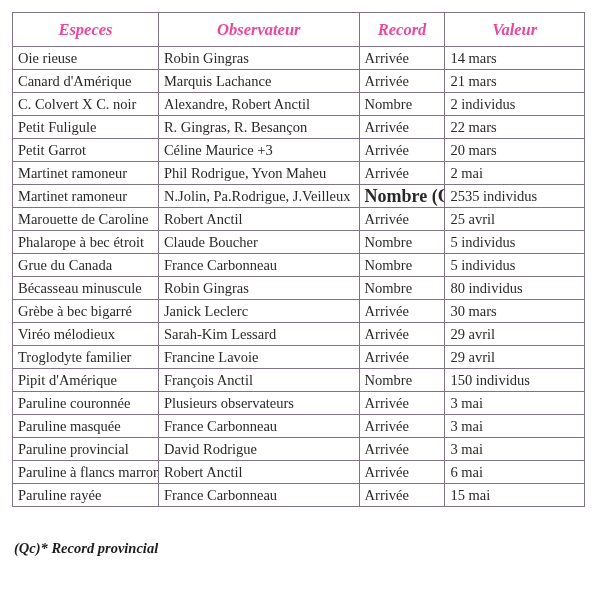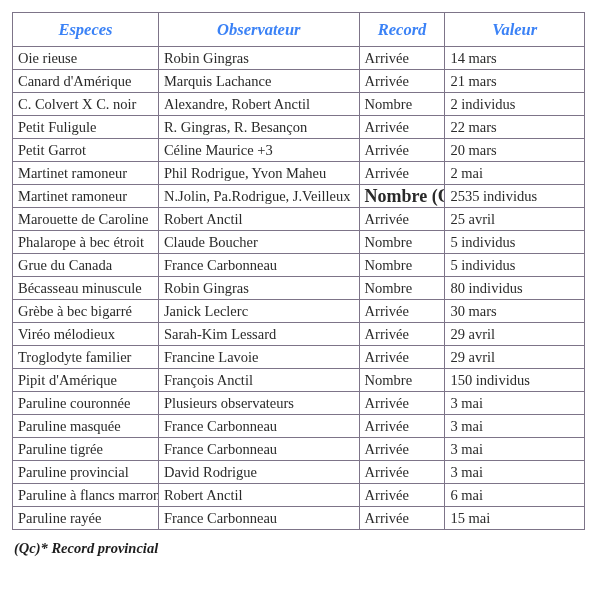--- a/index.html
+++ b/index.html
@@ -32,21 +32,21 @@
       line-height: 22px;
       white-space: nowrap;
       overflow: hidden;
     }
     .records-table th {
       height: 33px;
       font-style: italic;
       font-weight: bold;
       font-size: 16.5px;
       text-align: center;
-      color: #3b82f6;
+      color: #ec4899;
     }
     .col-species { width: 136px; }
     .col-observer { width: 187px; }
     .col-record { width: 80px; }
     .col-value { width: 130px; }
     td.cell-record, td.cell-value { text-align: left; }
     td.cell-record.bold { font-weight: bold; font-size: 18px; }
     .footnote {
       position: absolute;
       left: 14px;
@@ -172,26 +172,20 @@
         <td class="cell-record">Arrivée</td>
         <td class="cell-value">3 mai</td>
       </tr>
       <tr>
         <td class="cell-species">Paruline masquée</td>
         <td class="cell-observer">France Carbonneau</td>
         <td class="cell-record">Arrivée</td>
         <td class="cell-value">3 mai</td>
       </tr>
       <tr>
-        <td class="cell-species">Paruline tigrée</td>
-        <td class="cell-observer">France Carbonneau</td>
-        <td class="cell-record">Arrivée</td>
-        <td class="cell-value">3 mai</td>
-      </tr>
-      <tr>
         <td class="cell-species">Paruline provincial</td>
         <td class="cell-observer">David Rodrigue</td>
         <td class="cell-record">Arrivée</td>
         <td class="cell-value">3 mai</td>
       </tr>
       <tr>
         <td class="cell-species">Paruline à flancs marron</td>
         <td class="cell-observer">Robert Anctil</td>
         <td class="cell-record">Arrivée</td>
         <td class="cell-value">6 mai</td>

